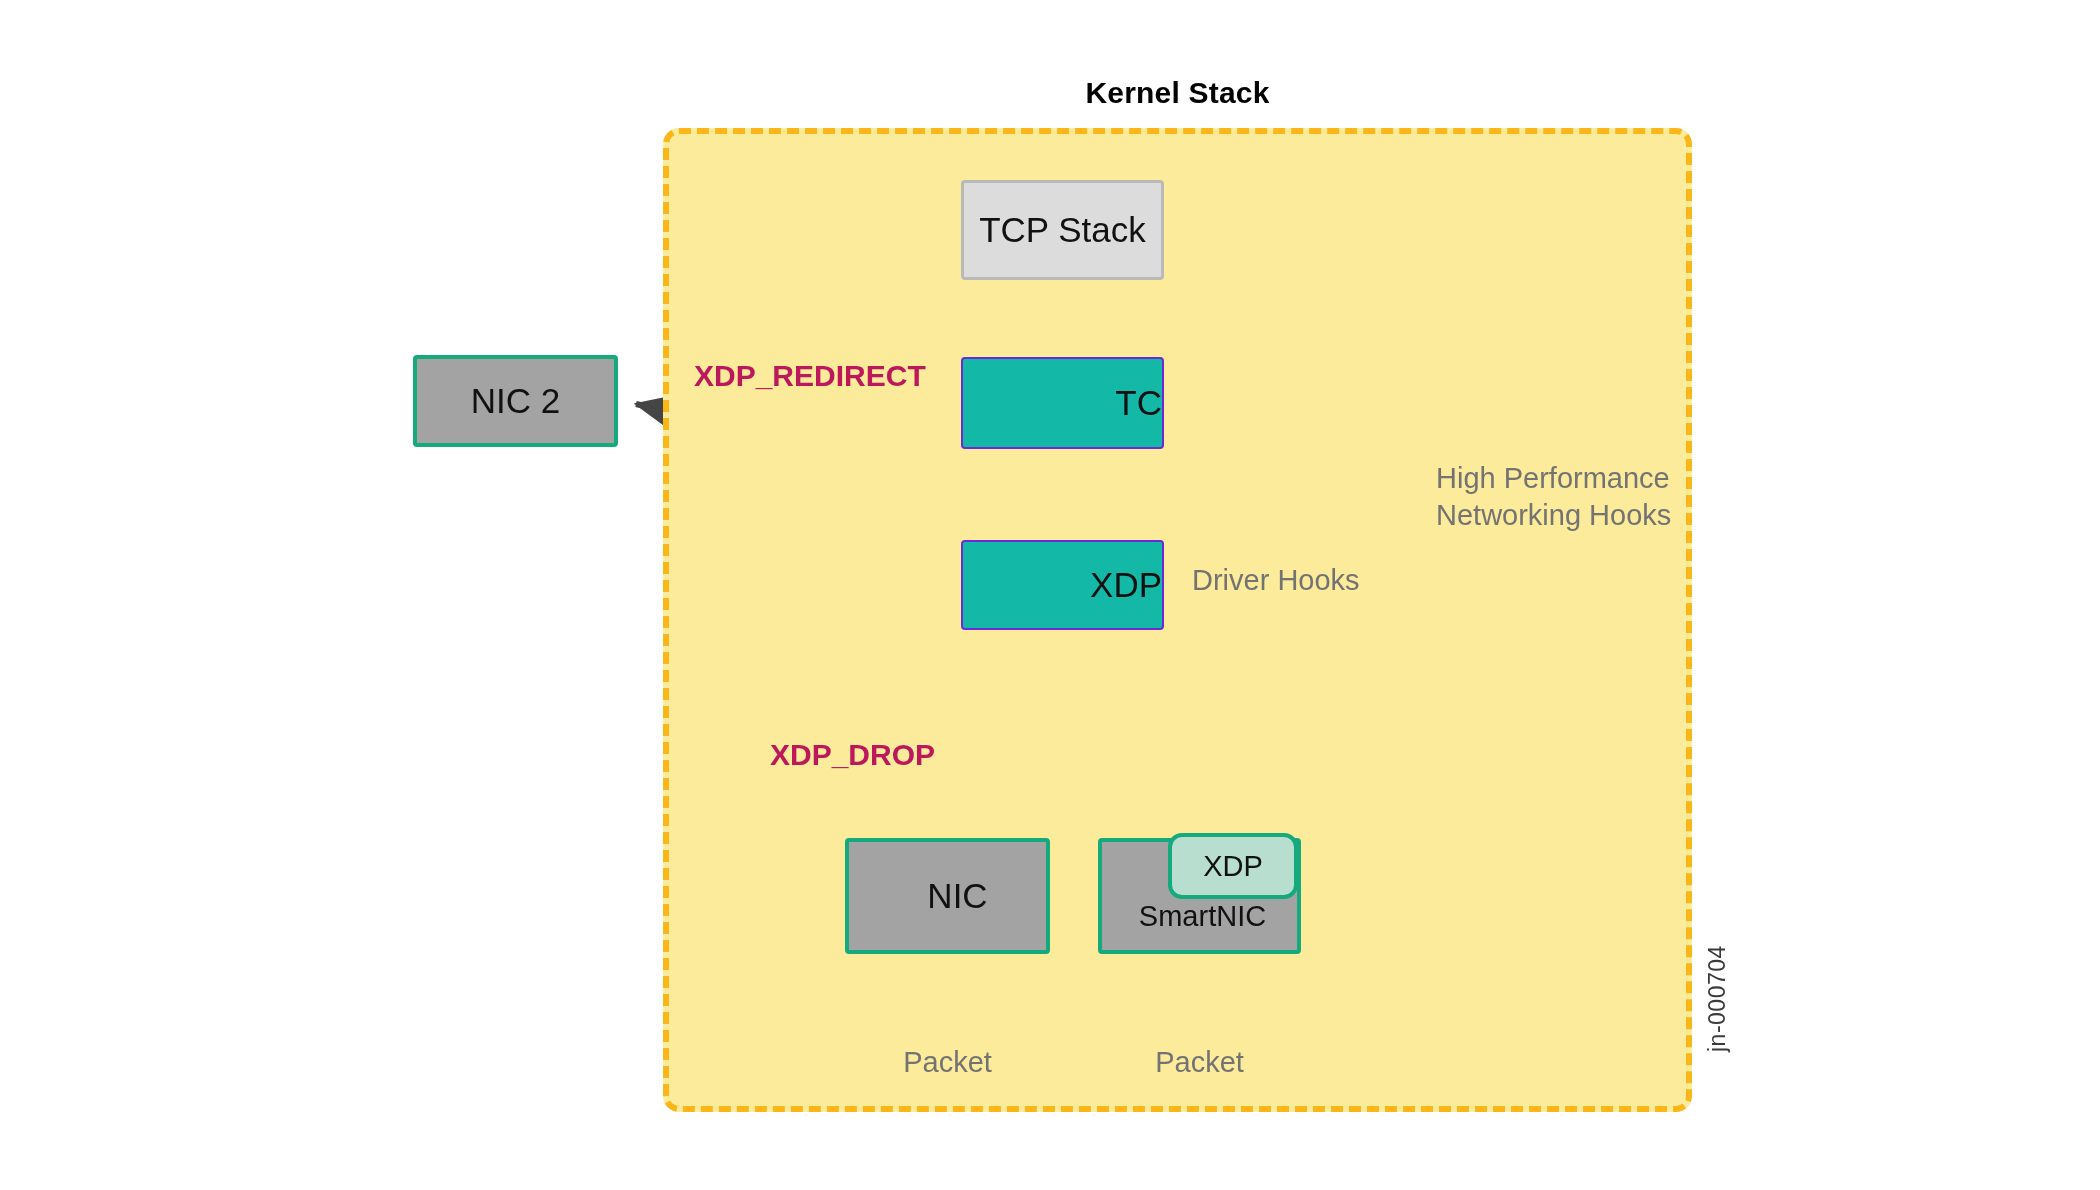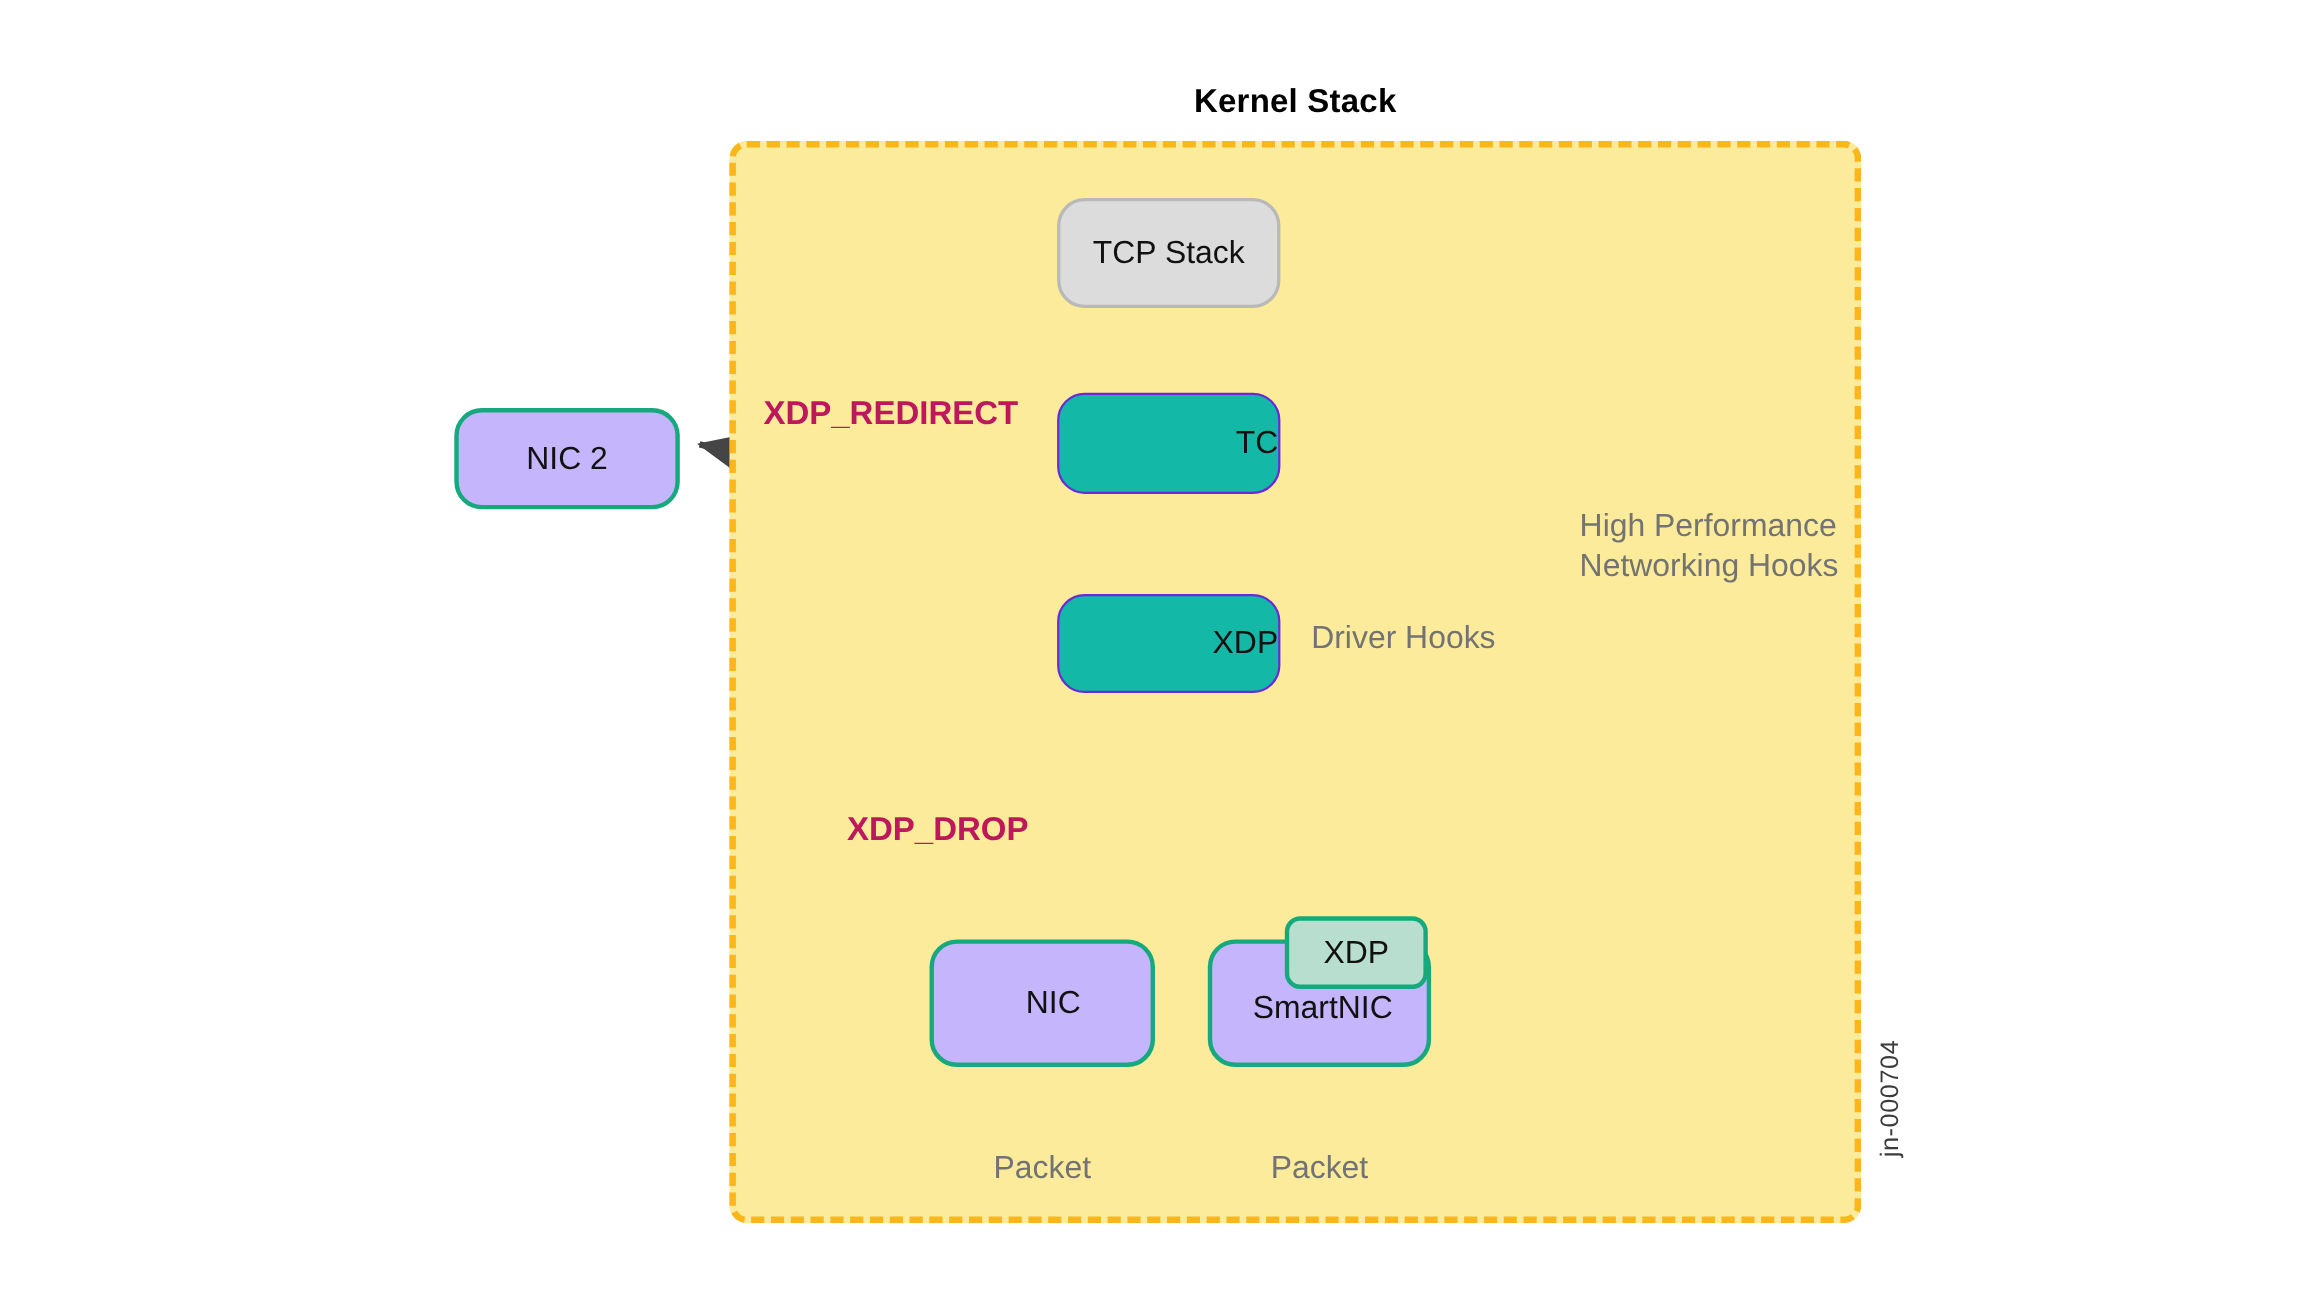--- a/index.html
+++ b/index.html
@@ -43,37 +43,36 @@
     color: #000000;
     letter-spacing: .2px;
   }
 
   
   .node {
     box-sizing: border-box;
     display: flex;
     align-items: center;
     justify-content: center;
-    font-size: 29px;
+    font-size: 35px;
     color: #111111;
-    border-radius: 25px;
+    border-radius: 4px;
   }
   .node-gray {
     background: #dcdcdc;
     border: 3px solid #b9b9b9;
   }
   .node-orange {
     background: #14b8a6;
     border: 2px solid #6d28d9;
     justify-content: flex-end;
   }
   .node-green {
-    background: #c4b5fd;
+    background: #a3a3a3;
     border: 4px solid #16a97e;
-    margin-top: 16px;
   }
   .node-green-light {
     background: #b7dece;
     border: 4px solid #16a97e;
   }
 
   #tcp-stack-box { left: 961px; top: 180px;  width: 203px; height: 100px; }
   #tc-box        { left: 961px; top: 357px;  width: 203px; height: 92px;  }
   #xdp-box       { left: 961px; top: 540px;  width: 203px; height: 90px;  }
   #nic2-box      { left: 413px; top: 355px;  width: 205px; height: 92px;  }

